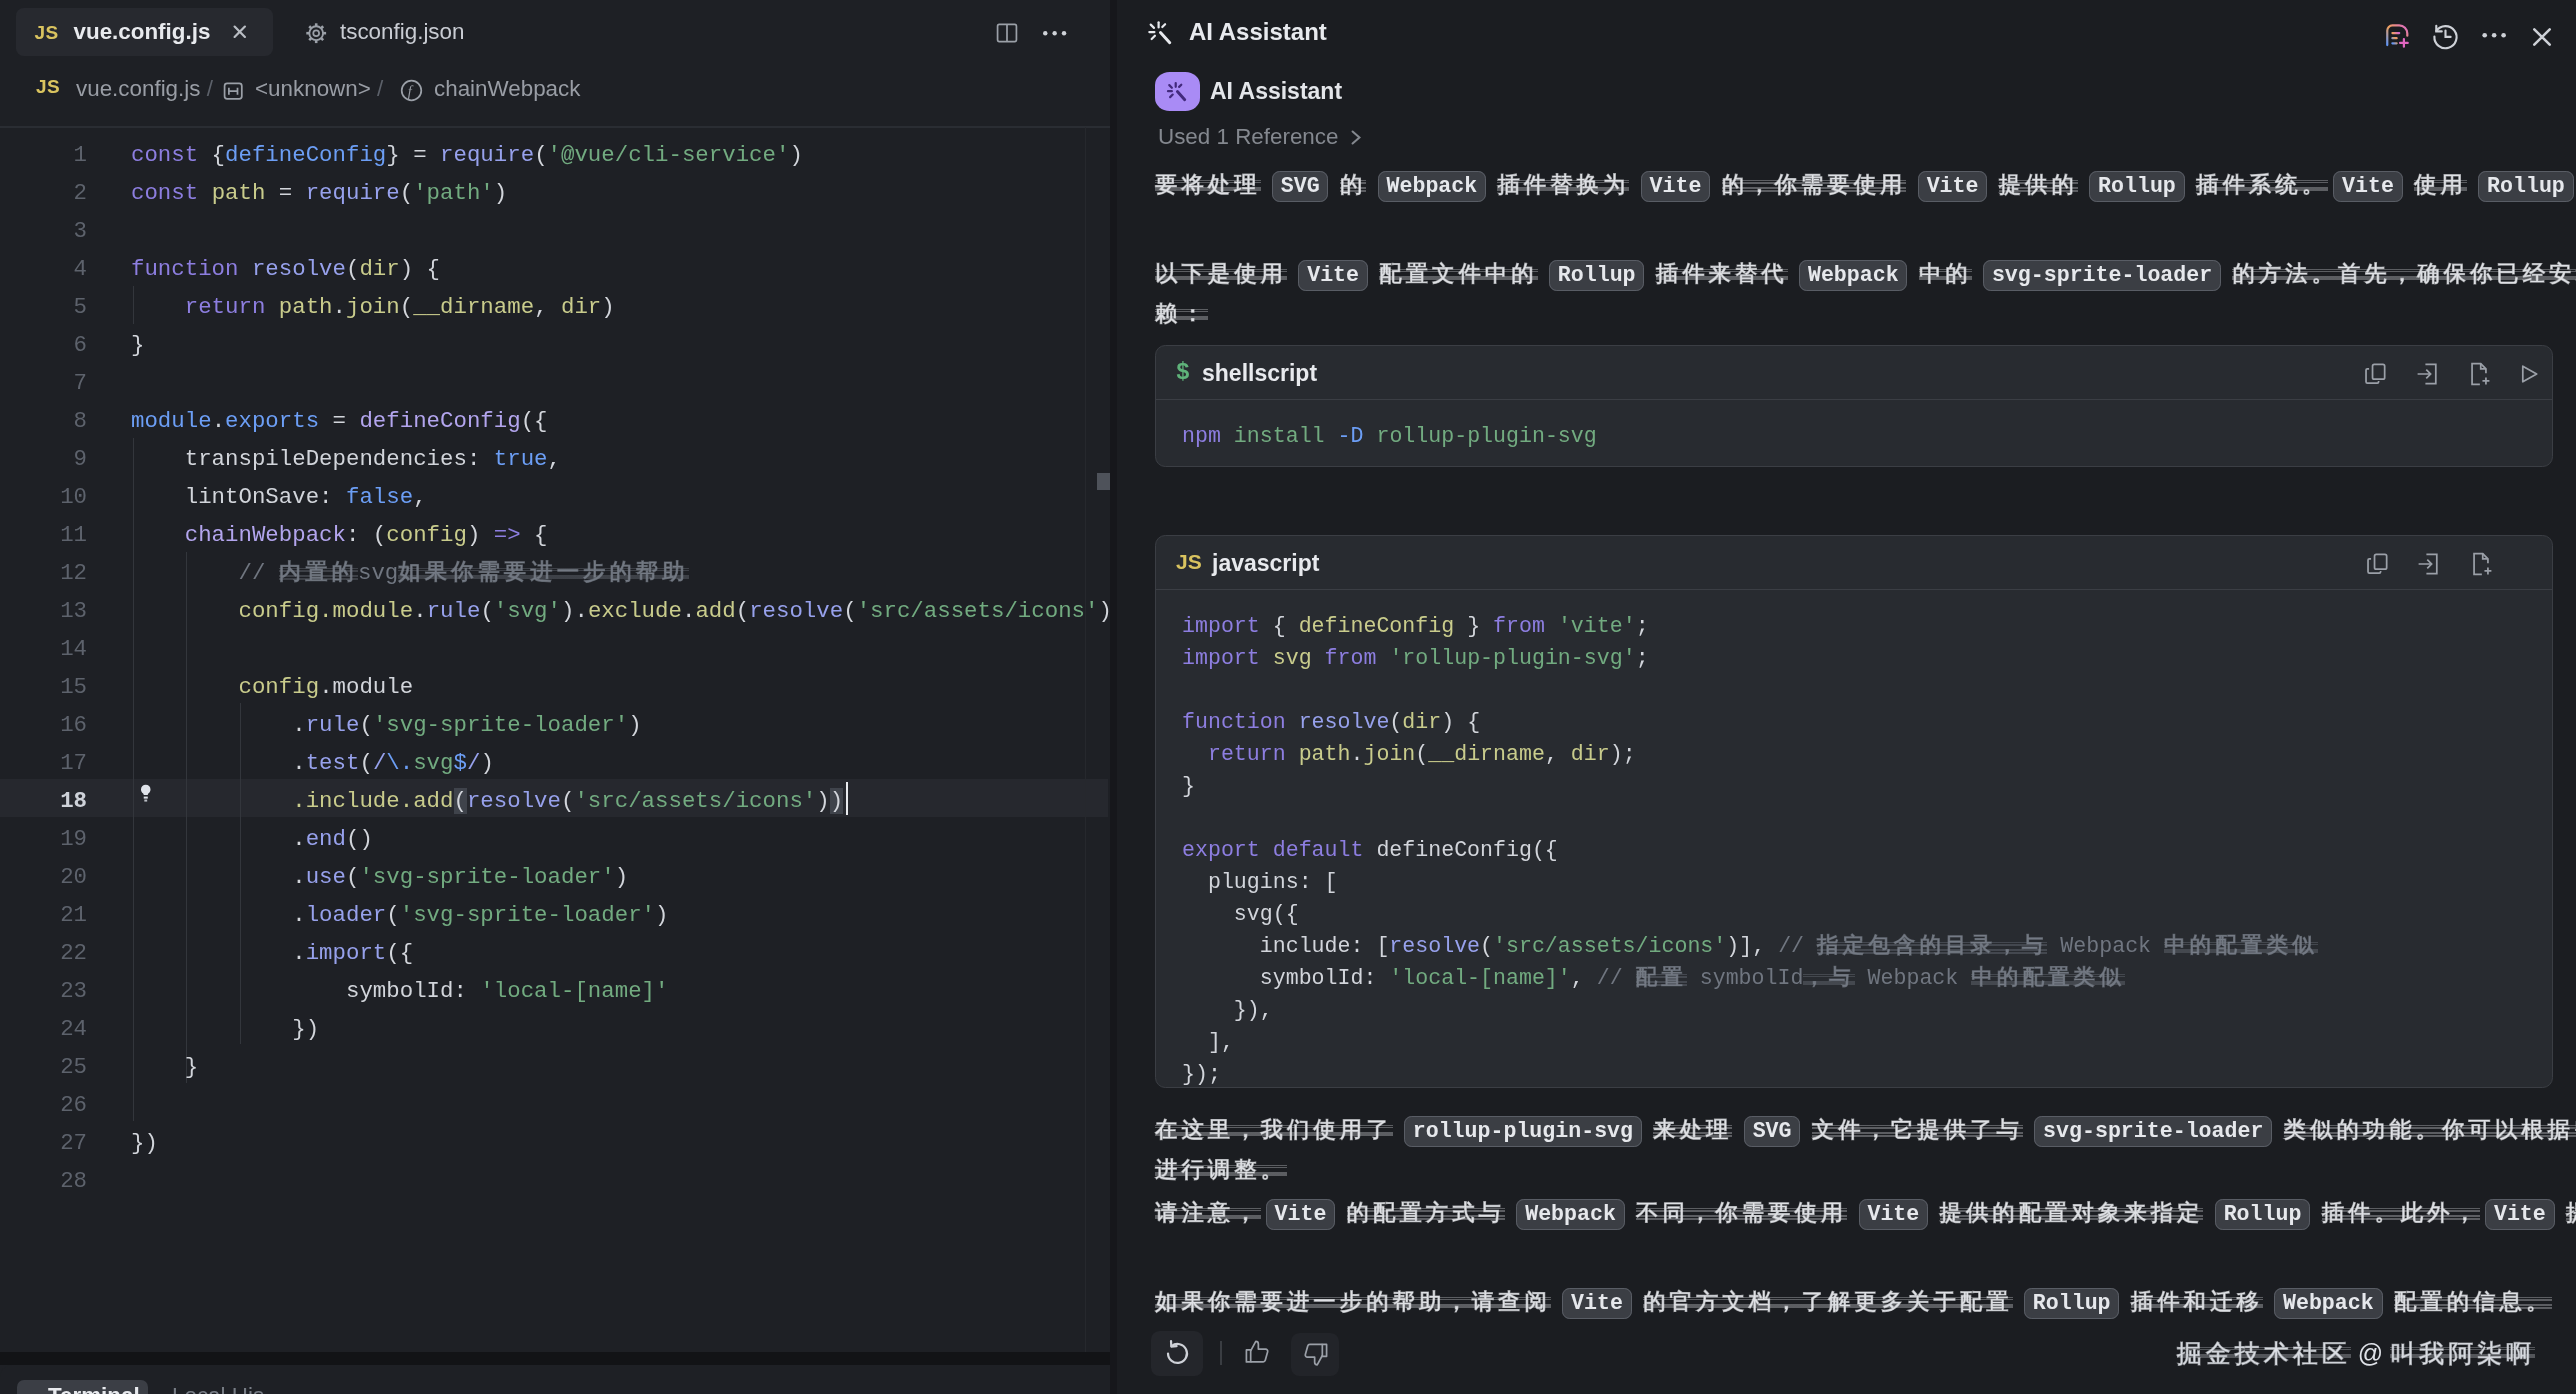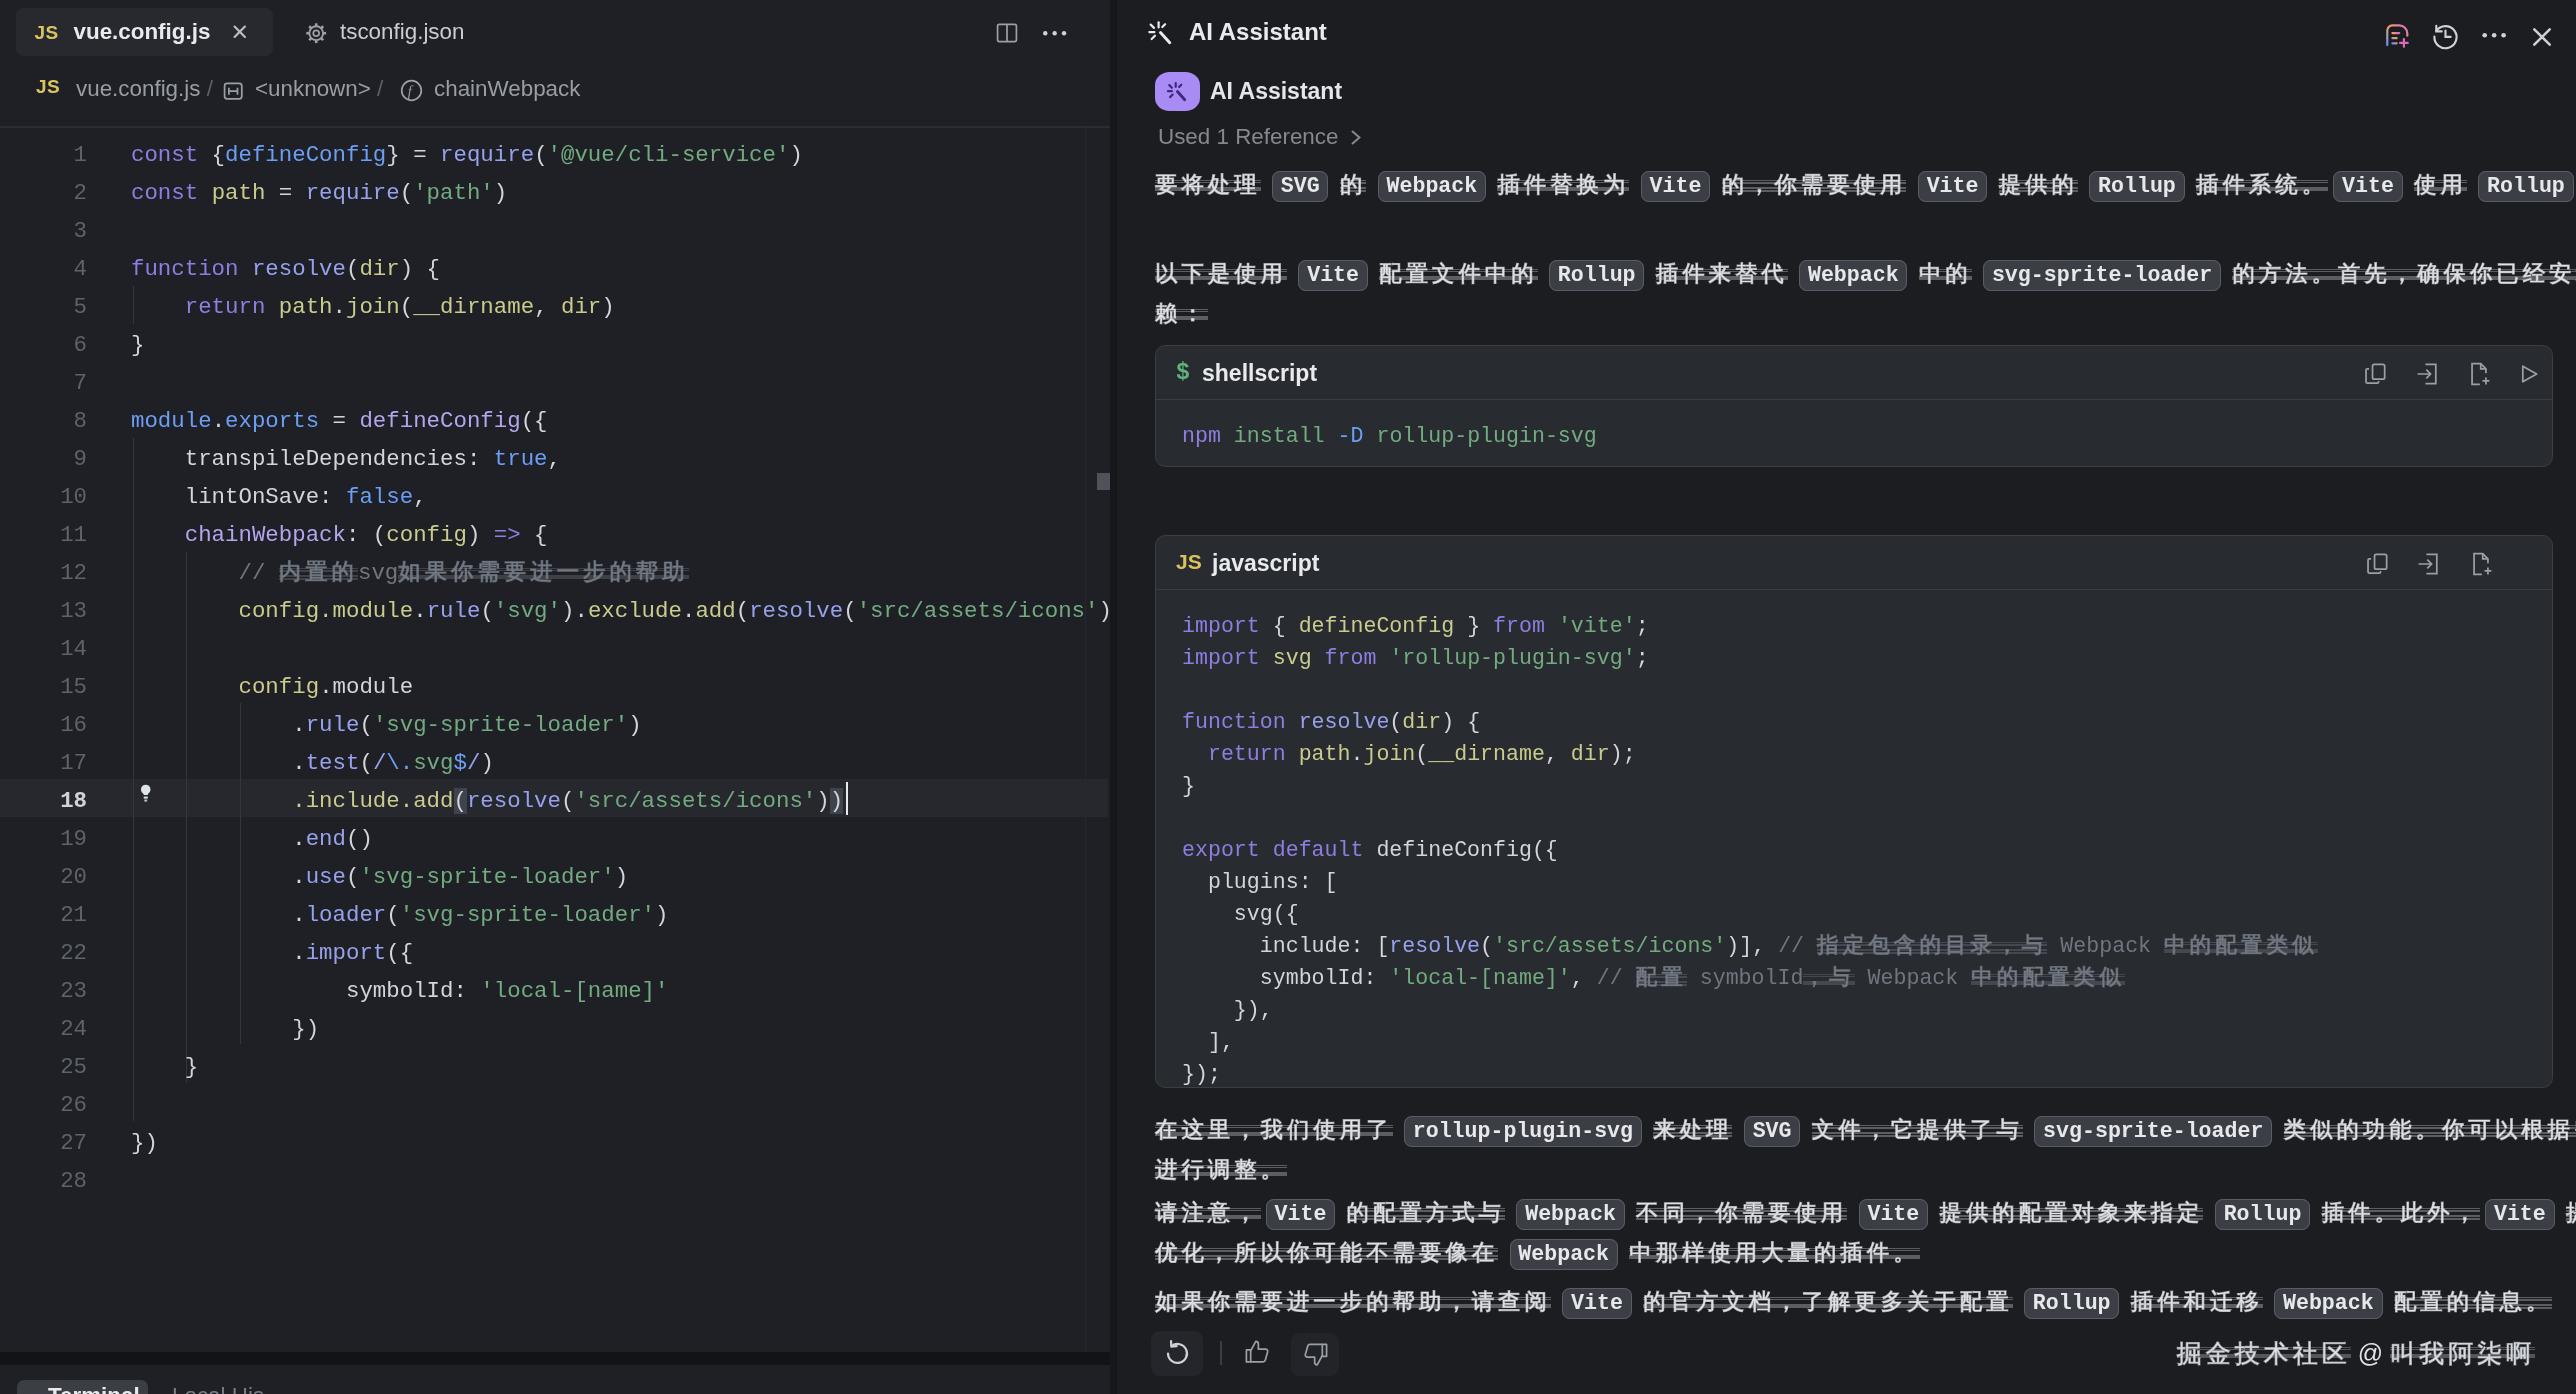--- a/index.html
+++ b/index.html
@@ -310,21 +310,20 @@
       include: [<span class="f">resolve</span>(<span class="s">'src/assets/icons'</span>)], <span class="c">// <span class="z">指定包含的目录，与</span> Webpack <span class="z">中的配置类似</span></span>
       symbolId: <span class="s">'local-[name]'</span>, <span class="c">// <span class="z">配置</span> symbolId<span class="z">，与</span> Webpack <span class="z">中的配置类似</span></span>
     }),
   ],
 });</div>
   </div>
 
   <div class="pl" style="top:1110px"><span class="z">在这里，我们使用了</span> <span class="chip">rollup-plugin-svg</span> <span class="z">来处理</span> <span class="chip">SVG</span> <span class="z">文件，它提供了与</span> <span class="chip">svg-sprite-loader</span> <span class="z">类似的功能。你可以根据需要对配置</span></div>
   <div class="pl" style="top:1150px"><span class="z">进行调整。</span></div>
   <div class="pl" style="top:1193px"><span class="z">请注意，</span><span class="chip">Vite</span> <span class="z">的配置方式与</span> <span class="chip">Webpack</span> <span class="z">不同，你需要使用</span> <span class="chip">Vite</span> <span class="z">提供的配置对象来指定</span> <span class="chip">Rollup</span> <span class="z">插件。此外，</span><span class="chip">Vite</span> <span class="z">提供了许多内置的</span></div>
-  <div class="pl" style="top:1233px"><span class="z">优化，所以你可能不需要像在</span> <span class="chip">Webpack</span> <span class="z">中那样使用大量的插件。</span></div>
   <div class="pl" style="top:1282px"><span class="z">如果你需要进一步的帮助，请查阅</span> <span class="chip">Vite</span> <span class="z">的官方文档，了解更多关于配置</span> <span class="chip">Rollup</span> <span class="z">插件和迁移</span> <span class="chip">Webpack</span> <span class="z">配置的信息。</span></div>
 
   <div class="abs" style="left:34px;top:1331px;width:52px;height:45px;background:#24262b;border-radius:8.6px"></div>
     <div class="abs" style="left:174px;top:1333px;width:48px;height:43px;background:#222429;border-radius:8.6px"></div>
     <svg class="abs" style="left:45px;top:1338px" width="31" height="31" viewBox="0 0 36 36">
       <g stroke="#ced1d7" stroke-width="2.6" fill="none" stroke-linecap="round">
         <path d="M7 18 a11 11 0 1 0 4.2-8.7"></path>
         <path d="M10.5 3.5 L10.8 9.9 L17 9.5" stroke-linejoin="round"></path>
       </g>
     </svg>

